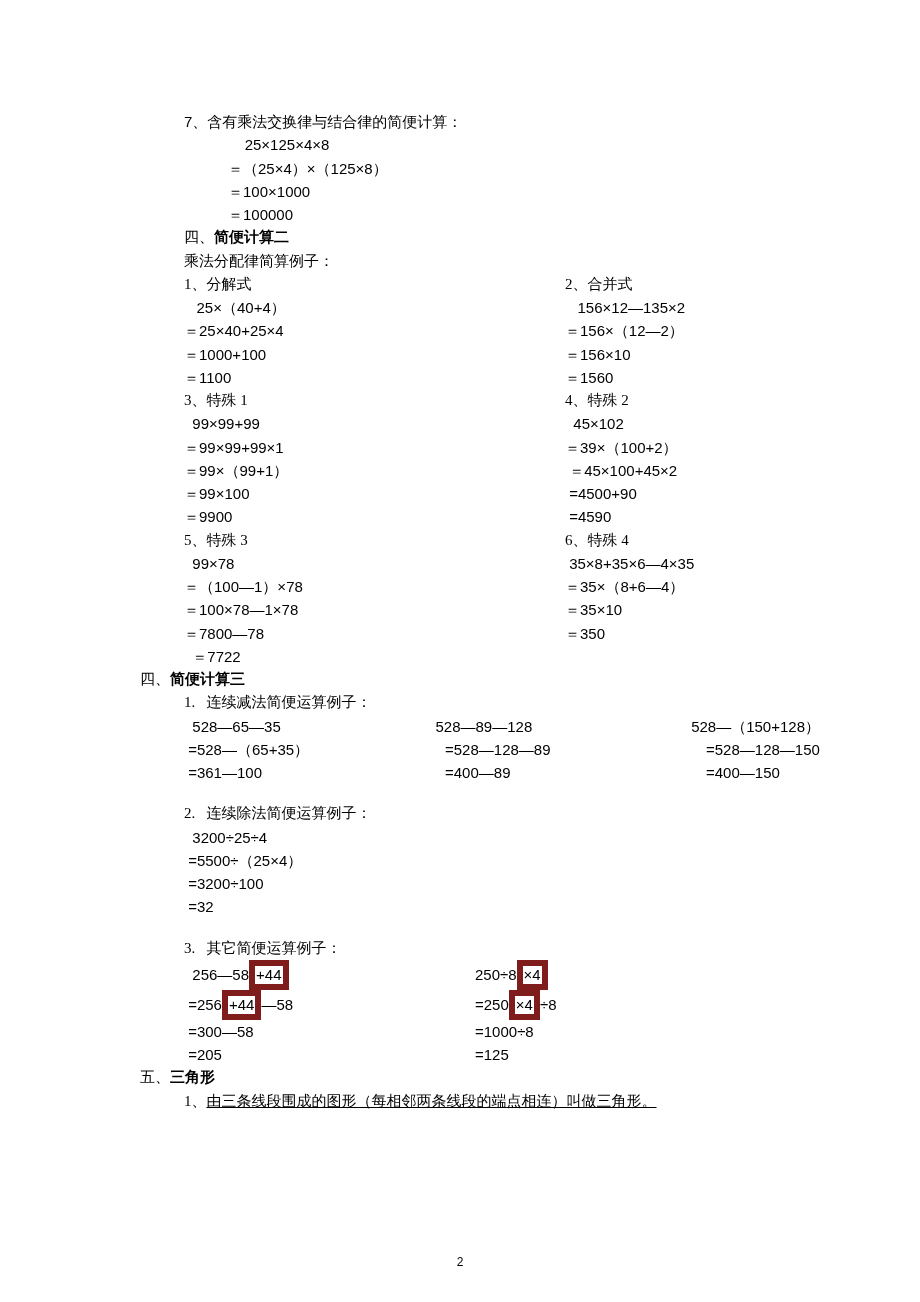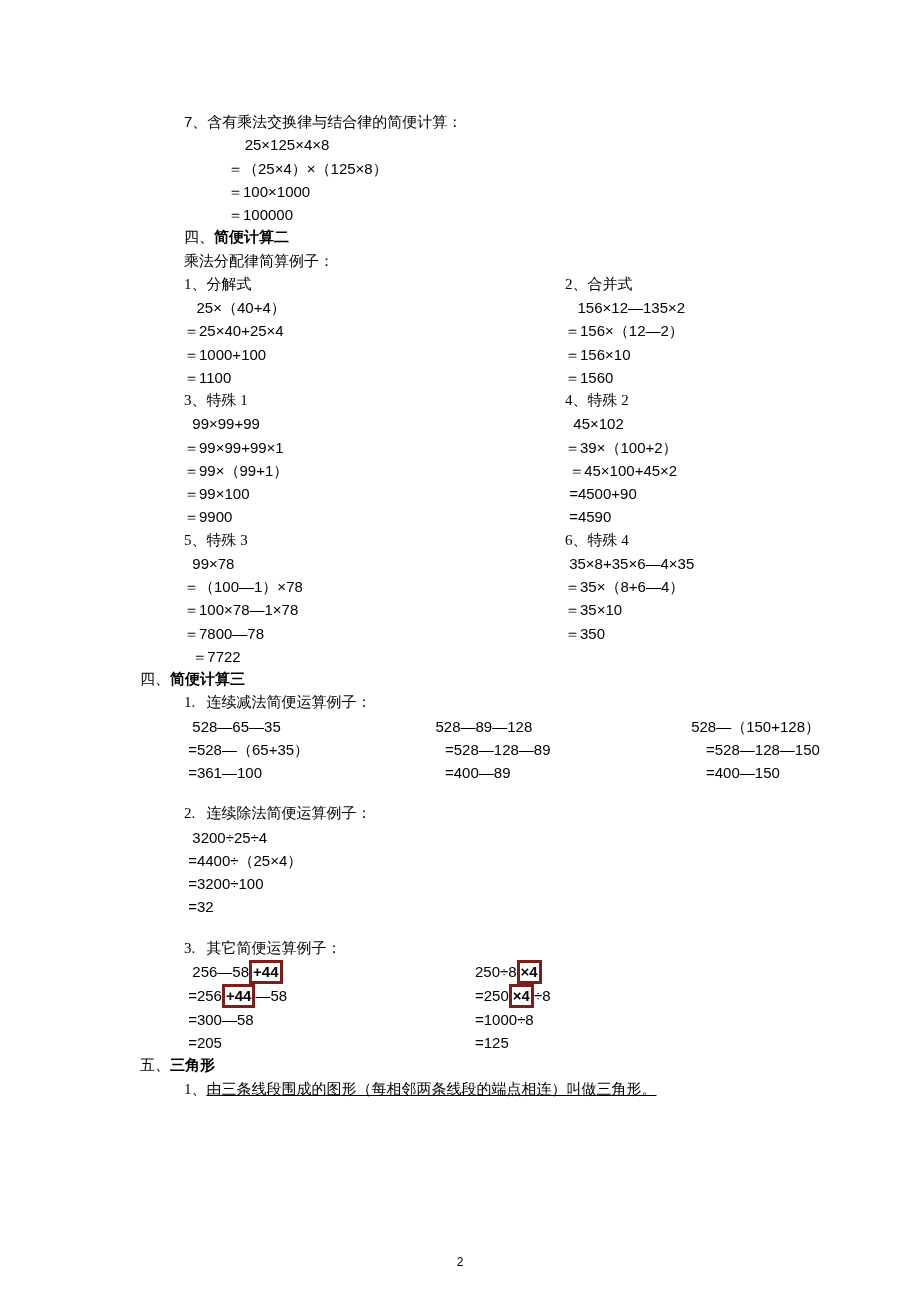--- a/index.html
+++ b/index.html
@@ -29,25 +29,24 @@
   .footer {
     position: absolute;
     bottom: 30px;
     left: 0;
     width: 100%;
     text-align: center;
     font-family: Arial, sans-serif;
     font-size: 12px;
   }
   .boxed {
-    border: 3px solid #7f1d1d;
+    border: 6px solid #7f1d1d;
     padding: 0 1px;
     display: inline-block;
     line-height: 1.2;
-    font-weight: bold;
   }
   .underline { text-decoration: underline; }
 </style>
 </head>
 <body>
 
 <div class="page">
 
   <div class="indent1">
     <div class="line arial">7、含有乘法交换律与结合律的简便计算：</div>
@@ -158,21 +157,21 @@
       <div style="width:220px" class="line arial">=400―89</div>
       <div style="flex:1" class="line arial">=400―150</div>
     </div>
   </div>
 
   <div style="height:18px"></div>
 
   <div class="indent1">
     <div class="line">2.   连续除法简便运算例子：</div>
     <div class="line arial">  3200÷25÷4</div>
-    <div class="line arial"> =4400÷（25×4）</div>
+    <div class="line arial"> =5500÷（25×4）</div>
     <div class="line arial"> =3200÷100</div>
     <div class="line arial"> =32</div>
   </div>
 
   <div style="height:18px"></div>
 
   <div class="indent1">
     <div class="line">3.   其它简便运算例子：</div>
 
     <div class="row">

